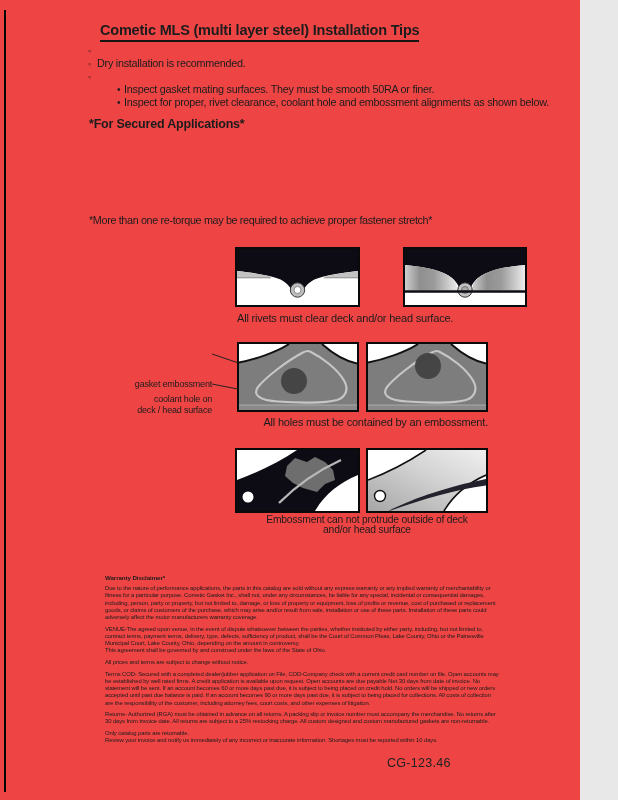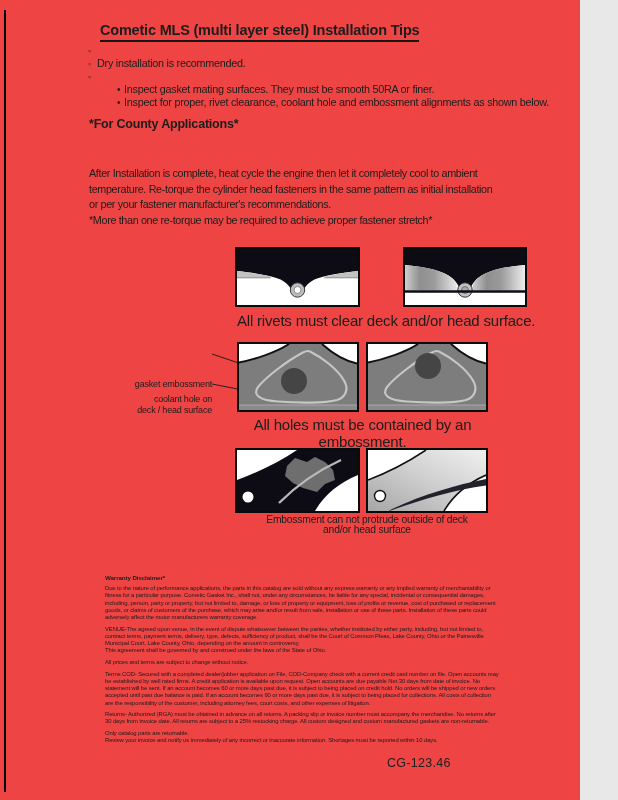--- a/index.html
+++ b/index.html
@@ -13,22 +13,22 @@
   .bullets{left:88px;top:44px;font-size:10.8px;letter-spacing:-0.25px;line-height:13px;}
   .b-row{display:flex;}
   .b-row.sub{margin-left:29px;}
   .mk{width:9px;flex:0 0 9px;font-size:9.5px;}
   .mk.dot{width:7px;flex:0 0 7px;font-size:10px;}
   .diesel-h{left:89px;top:117px;font-size:12.5px;font-weight:bold;letter-spacing:-0.2px;}
   .body-p{left:89px;font-size:10.8px;letter-spacing:-0.35px;line-height:15.5px;}
   .p1{top:133px;} .p2{top:166px;} .p3{top:213px;}
   .dg-label{font-size:13px;letter-spacing:0.8px;text-align:center;color:#151515;margin-top:48px;}
   .dg-box{border:2px solid #0a0a0a;background:#fff;line-height:0;}
-  .caption{font-size:15px;letter-spacing:-0.2px;}
-  .caption.c2{text-align:center;}
+  .caption{font-size:11px;letter-spacing:-0.2px;}
+  .caption.c2{text-align:right;}
   .caption.c3{line-height:9.8px;font-size:10.3px;}
   .ann{font-size:9px;letter-spacing:-0.2px;line-height:10.5px;text-align:right;}
   .disclaimer{left:105px;top:574px;width:460px;}
   .small{font-size:5.9px;letter-spacing:-0.1px;line-height:7.2px;}
   .disclaimer h6{margin:0 0 4px 0;font-size:6.2px;font-weight:bold;letter-spacing:-0.1px;}
   .disclaimer p{margin:0 0 4.5px 0;}
   .footer-code{left:387px;top:756px;font-size:12.5px;letter-spacing:0.3px;color:#222;}
 </style>
 </head>
 <body>
@@ -53,24 +53,21 @@
     <div class="b-row sub">
       <span class="mk dot">•</span>
       <span>Inspect gasket mating surfaces.  They must be smooth 50RA or finer.</span>
     </div>
     <div class="b-row sub">
       <span class="mk dot">•</span>
       <span>Inspect for proper, rivet clearance, coolant hole and embossment alignments as shown below.</span>
     </div>
   </div>
 
-  <div class="abs diesel-h">*For County Applications*</div>
-  <div class="abs body-p pre p2">After Installation is complete, heat cycle the engine then let it completely cool to ambient
-temperature. Re-torque the cylinder head fasteners in the same pattern as initial installation
-or per your fastener manufacturer's recommendations.</div>
+  <div class="abs diesel-h">*For Secured Applications*</div>
   <div class="abs body-p pre p3">*More than one re-torque may be required to achieve proper fastener stretch*</div>
 
   <div class="abs dg-label" style="left:235px;top:229px;width:125px;">RIGHT</div>
   <div class="abs dg-label" style="left:403px;top:229px;width:124px;">WRONG</div>
 
   <div class="abs dg-box" style="left:235px;top:247px;width:121px;height:56px;">
     <svg width="121" height="56" viewBox="0 0 121 56">
       <path d="M0,0 H121 V22 C103,24 92,26 85,28 C73,31 69,36 66,42 C63,47.5 58,47.5 55,42 C52,36 48,31 36,28 C29,26 18,24 0,22 Z" fill="#0d0b14"></path>
       <path d="M0,22 C12,23.5 24,25.2 33,27.6 L33,28.8 L0,28.8 Z" fill="#c2c2c2"></path>
       <path d="M121,22 C109,23.5 97,25.2 88,27.6 L88,28.8 L121,28.8 Z" fill="#c2c2c2"></path>

